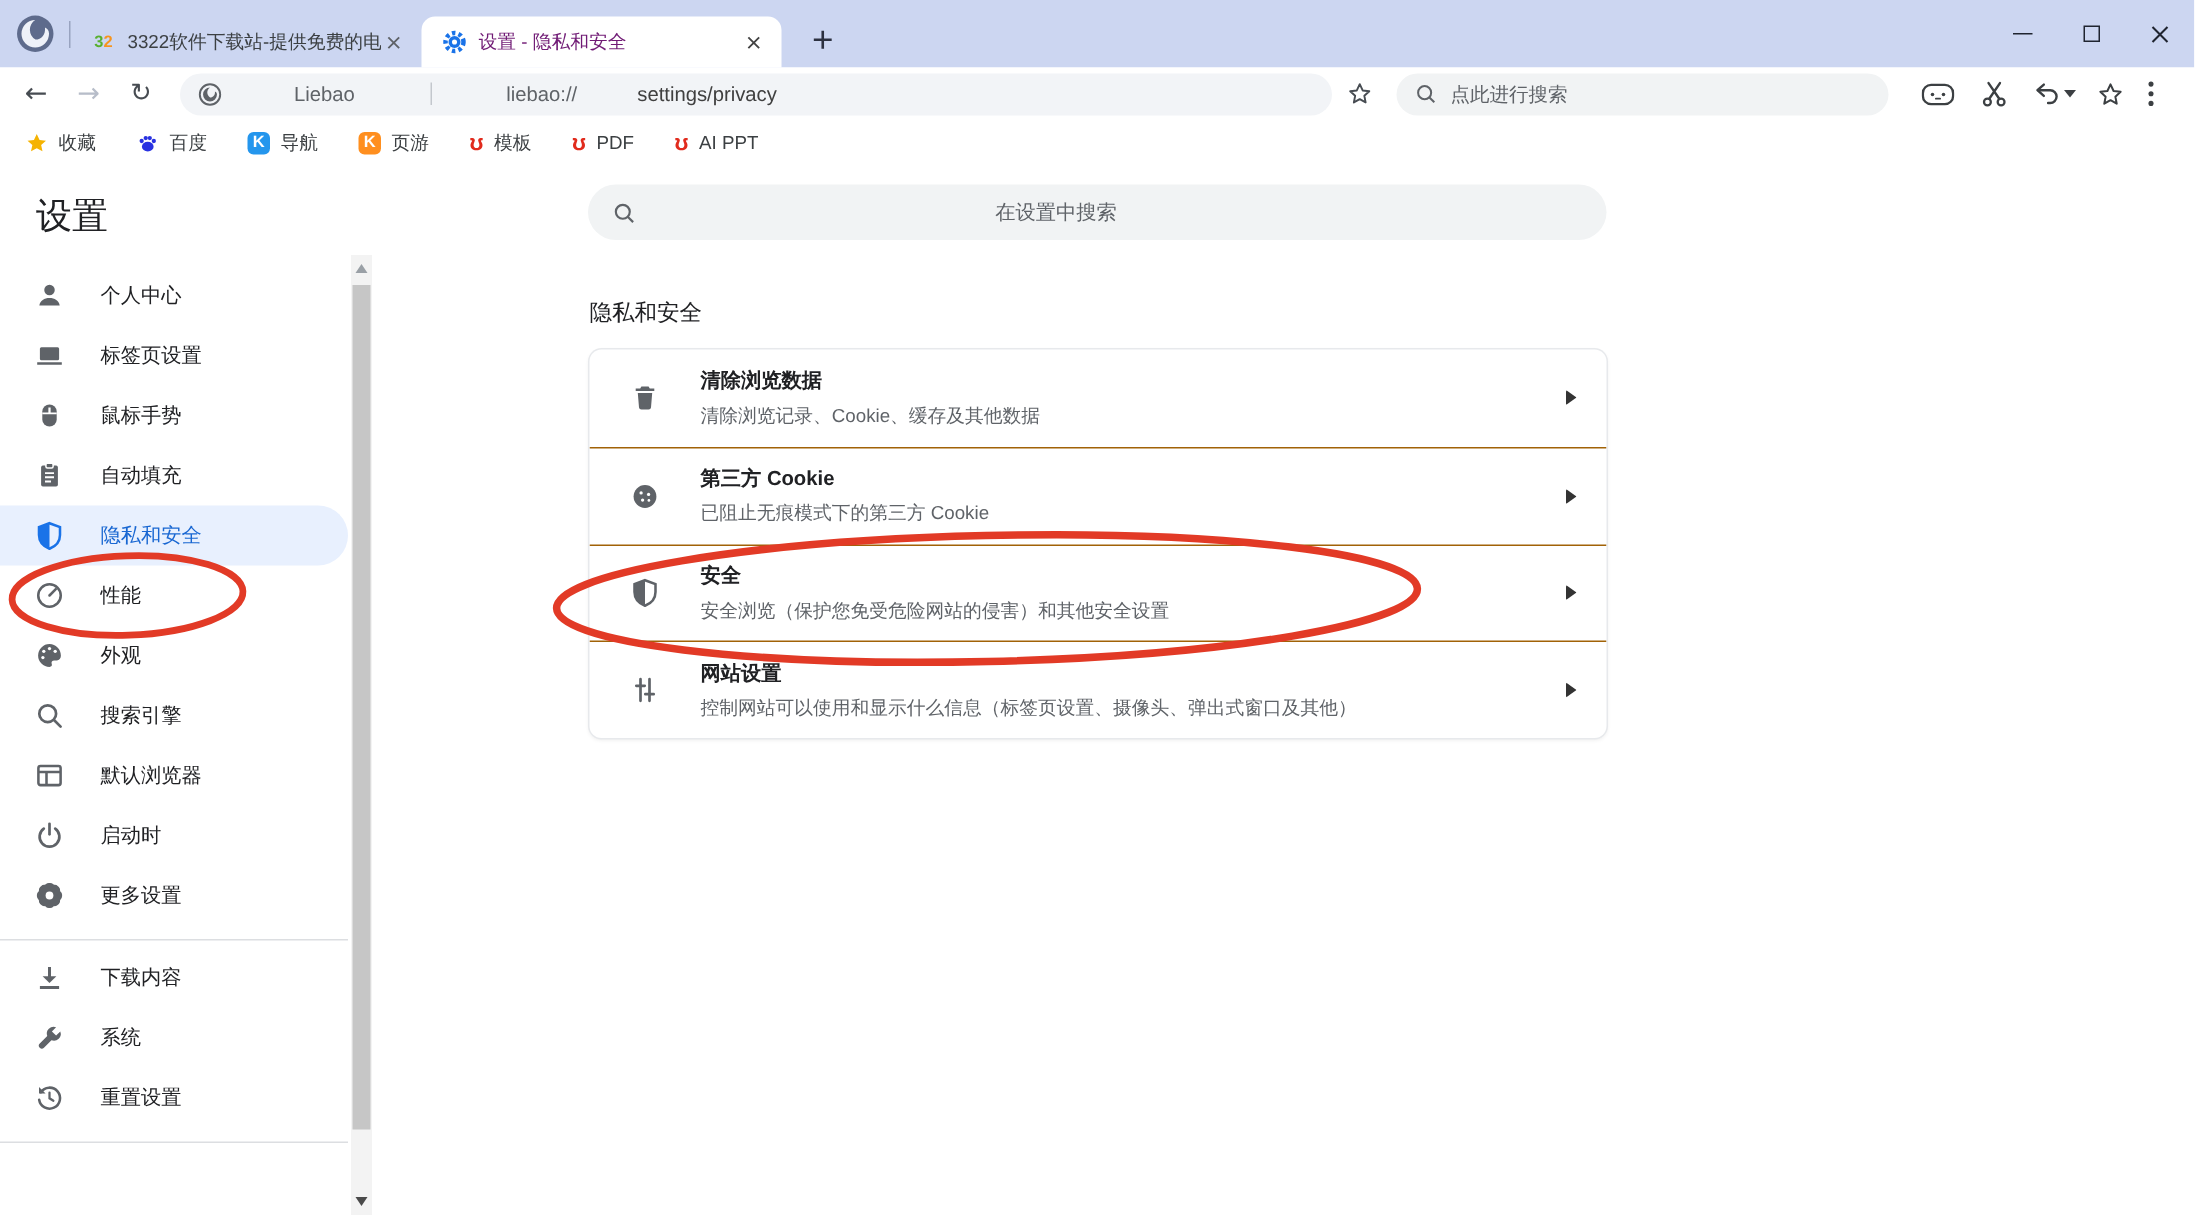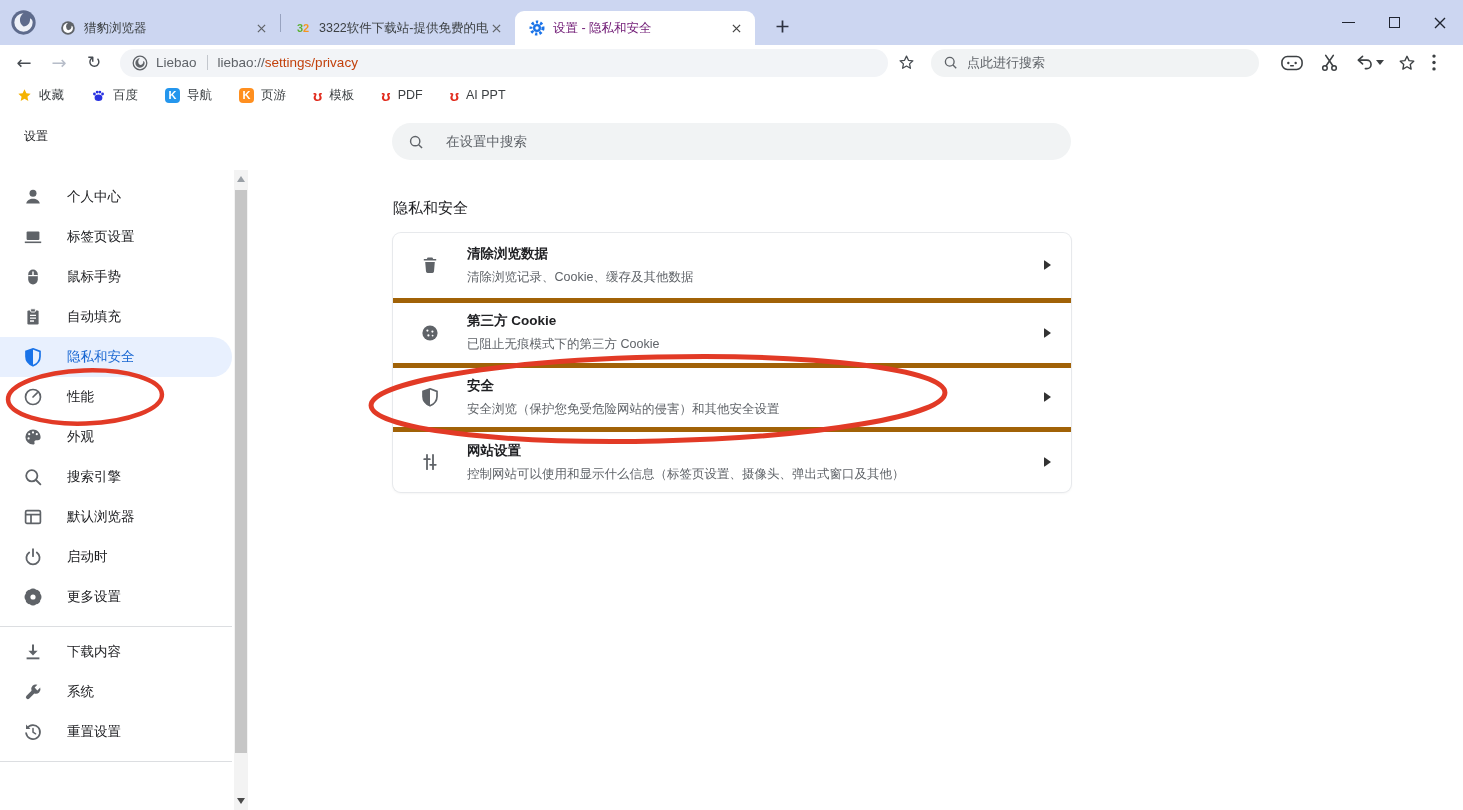--- a/index.html
+++ b/index.html
@@ -23,47 +23,47 @@
   .win-controls { position:absolute; right:0; top:0; height:45px; display:flex; }
   .win-btn { width:46px; height:45px; display:flex; align-items:center; justify-content:center; }
   .glyph-min { width:13px; height:0; border-top:1.6px solid #1f2430; }
   .glyph-max { width:11px; height:11px; border:1.6px solid #1f2430; }
 
   
   .toolbar { position:absolute; left:0; top:45px; width:100%; height:35px; background:#fff; display:flex; align-items:center; padding:0 14px 0 12px; }
   .nav-glyph { font-family:"DejaVu Sans",sans-serif; font-size:18px; color:#474c52; width:24px; text-align:center; line-height:1; }
   .nav-glyph.disabled { color:#b7bdc9; }
   .nav-glyph.reload { font-size:17px; }
-  .url-pill { margin-left:14px; width:768px; height:28px; border-radius:14px; background:#f2f4f7; display:flex; align-items:center; padding:0 12px; }
+  .url-pill { margin-left:14px; width:768px; height:28px; border-radius:14px; background:#f2f4f7; display:flex; align-items:center; padding:0 12px;gap:40px; }
   .url-brand { margin-left:8px; font-size:13.5px; color:#5f6368; }
   .url-sep { width:1px; height:15px; background:#c3c7cd; margin:0 10px; }
   .url-scheme { font-size:13.5px; color:#5f6368; }
-  .url-path { font-size:13.5px; color:#c2410c; }
+  .url-path { font-size:13.5px; color:#404040; }
   .tb-icon { margin-left:14px; color:#3c4043; display:flex; align-items:center; }
   .tb-star-page { margin-left:10px; }
   .search-pill { margin-left:16px; width:328px; height:28px; border-radius:14px; background:#f1f3f4; display:flex; align-items:center; padding:0 12px; }
   .search-pill input { border:none; outline:none; background:transparent; margin-left:9px; font-size:13px; color:#202124; width:240px; font-family:inherit; }
   .search-pill input::placeholder { color:#5f6368; }
   .undo-wrap { display:flex; align-items:center; }
   .caret-down { width:0; height:0; border-left:4px solid transparent; border-right:4px solid transparent; border-top:5px solid #3c4043; margin-left:3px; }
 
   
   .bookmarks { position:absolute; left:0; top:80px; width:100%; height:30px; background:#fff; display:flex; align-items:center; padding-left:17px; }
   .bm-item { display:flex; align-items:center; margin-right:27px; }
   .bm-item .bm-label { margin-left:7px; font-size:12.5px; color:#3c4043; }
   .k-badge { width:15px; height:15px; border-radius:4px; color:#fff; font-size:11px; font-weight:bold; display:flex; align-items:center; justify-content:center; }
   .k-blue { background:#2496ed; }
   .k-orange { background:#ff8f1f; }
   .docer-glyph { color:#e12b1d; font-size:15px; font-weight:bold; line-height:1; }
 
   
   .settings-header { position:absolute; left:0; top:110px; width:100%; height:58px; background:#fff; }
-  .settings-title { position:absolute; left:24px; top:18px; font-size:12px; color:#202124; }
+  .settings-title { position:absolute; left:24px; top:18px; font-size:24px; color:#202124; }
   .settings-search { position:absolute; left:392px; top:13px; width:679px; height:37px; border-radius:19px; background:#f1f3f4; display:flex; align-items:center; padding:0 16px; }
-  .settings-search input { border:none; outline:none; background:transparent; margin-left:22px; font-size:13.5px; color:#4c1d95; width:560px; font-family:inherit; }
+  .settings-search input { border:none; outline:none; background:transparent; margin-left:0; font-size:13.5px; color:#4c1d95; width:560px; font-family:inherit;text-align:center; }
   .settings-search input::placeholder { color:#5f6368; }
 
   
   .nav { position:absolute; left:0; top:177px; width:232px; }
   .nav-item { height:40px; display:flex; align-items:center; padding-left:23px; color:#202124; }
   .nav-item .nav-ico { width:20px; height:20px; color:#5f6368; flex:0 0 20px; }
   .nav-item .nav-label { margin-left:24px; font-size:13.5px; }
   .nav-item.selected { background:#e8f0fe; border-radius:0 20px 20px 0; color:#1967d2; }
   .nav-item.selected .nav-ico { color:#1a73e8; }
   .nav-div { border-top:1px solid #dcdee1; margin:9px 0 5px 0; }
@@ -71,21 +71,21 @@
   
   .sidebar-scrollbar { position:absolute; left:234px; top:170px; width:14px; height:640px; background:#f3f3f3; }
   .sb-up { position:absolute; left:3px; top:6px; width:0; height:0; border-left:4px solid transparent; border-right:4px solid transparent; border-bottom:6px solid #9aa0a6; }
   .sb-thumb { position:absolute; left:1px; top:20px; width:12px; height:563px; background:#c6c6c6; }
   .sb-down { position:absolute; left:3px; bottom:6px; width:0; height:0; border-left:4px solid transparent; border-right:4px solid transparent; border-top:6px solid #4a4a4a; }
 
   
   .section-title { position:absolute; left:393px; top:199px; font-size:15px; font-weight:500; color:#202124; }
   .card { position:absolute; left:393px; top:233px; width:678px; height:259px; background:#fff; border-radius:8px; box-shadow:0 0 0 1px #e7e9ec, 0 1px 3px rgba(0,0,0,.08); display:grid; grid-template-rows:repeat(4,1fr); overflow:hidden; }
   .card-row { display:flex; align-items:center; padding:0 20px 0 27px; }
-  .card-row + .card-row { border-top:5px solid #a16207; }
+  .card-row + .card-row { border-top:1px solid #a16207; }
   .row-ico { width:20px; height:20px; color:#5f6368; flex:0 0 20px; }
   .row-text { margin-left:27px; }
   .row-title { font-size:13.5px; font-weight:600; color:#202124; }
   .row-sub { font-size:12.5px; color:#5f6368; margin-top:6px; }
   .row-chevron { margin-left:auto; width:0; height:0; border-top:5px solid transparent; border-bottom:5px solid transparent; border-left:7px solid #333; border-radius:1px; }
 
   
   .annot { position:absolute; left:0; top:0; width:1463px; height:810px; pointer-events:none; z-index:50; }
 
   svg { display:block; }
@@ -94,34 +94,20 @@
 <body>
 
 <div class="window">
 
   <div class="tabstrip">
     <svg class="app-logo" viewBox="0 0 20 20">
       <circle cx="10" cy="10" r="9" fill="#5e6b8c"></circle>
       <path d="M10 3.2a6.8 6.8 0 1 0 6.8 6.8c0-1.6-.8-2.6-2-3.1.4 3.6-1.8 6-4.7 6A5.7 5.7 0 0 1 10 3.2z" fill="#eef1f8"></path>
     </svg>
     <div class="tabs">
-      <div class="tab">
-        <span class="favicon">
-          <svg width="16" height="16" viewBox="0 0 20 20">
-            <circle cx="10" cy="10" r="8.5" fill="#5f6368"></circle>
-            <path d="M10 3.8a6.2 6.2 0 1 0 6.2 6.2c0-1.5-.7-2.4-1.8-2.8.4 3.3-1.7 5.5-4.3 5.5A5.2 5.2 0 0 1 10 3.8z" fill="#fff"></path>
-          </svg>
-        </span>
-        <span class="tab-title">猎豹浏览器</span>
-        <span class="tab-close">
-          <svg width="9" height="9" viewBox="0 0 10 10">
-              <path d="M1 1l8 8M9 1l-8 8" stroke="#5f6368" stroke-width="1.4"></path>
-            </svg>
-        </span>
-      </div>
       <div class="tab-sep"></div>
       <div class="tab">
         <span class="favicon fav32">32</span>
         <span class="tab-title">3322软件下载站-提供免费的电脑软</span>
         <span class="tab-close">
           <svg width="9" height="9" viewBox="0 0 10 10">
               <path d="M1 1l8 8M9 1l-8 8" stroke="#5f6368" stroke-width="1.4"></path>
             </svg>
         </span>
       </div>

